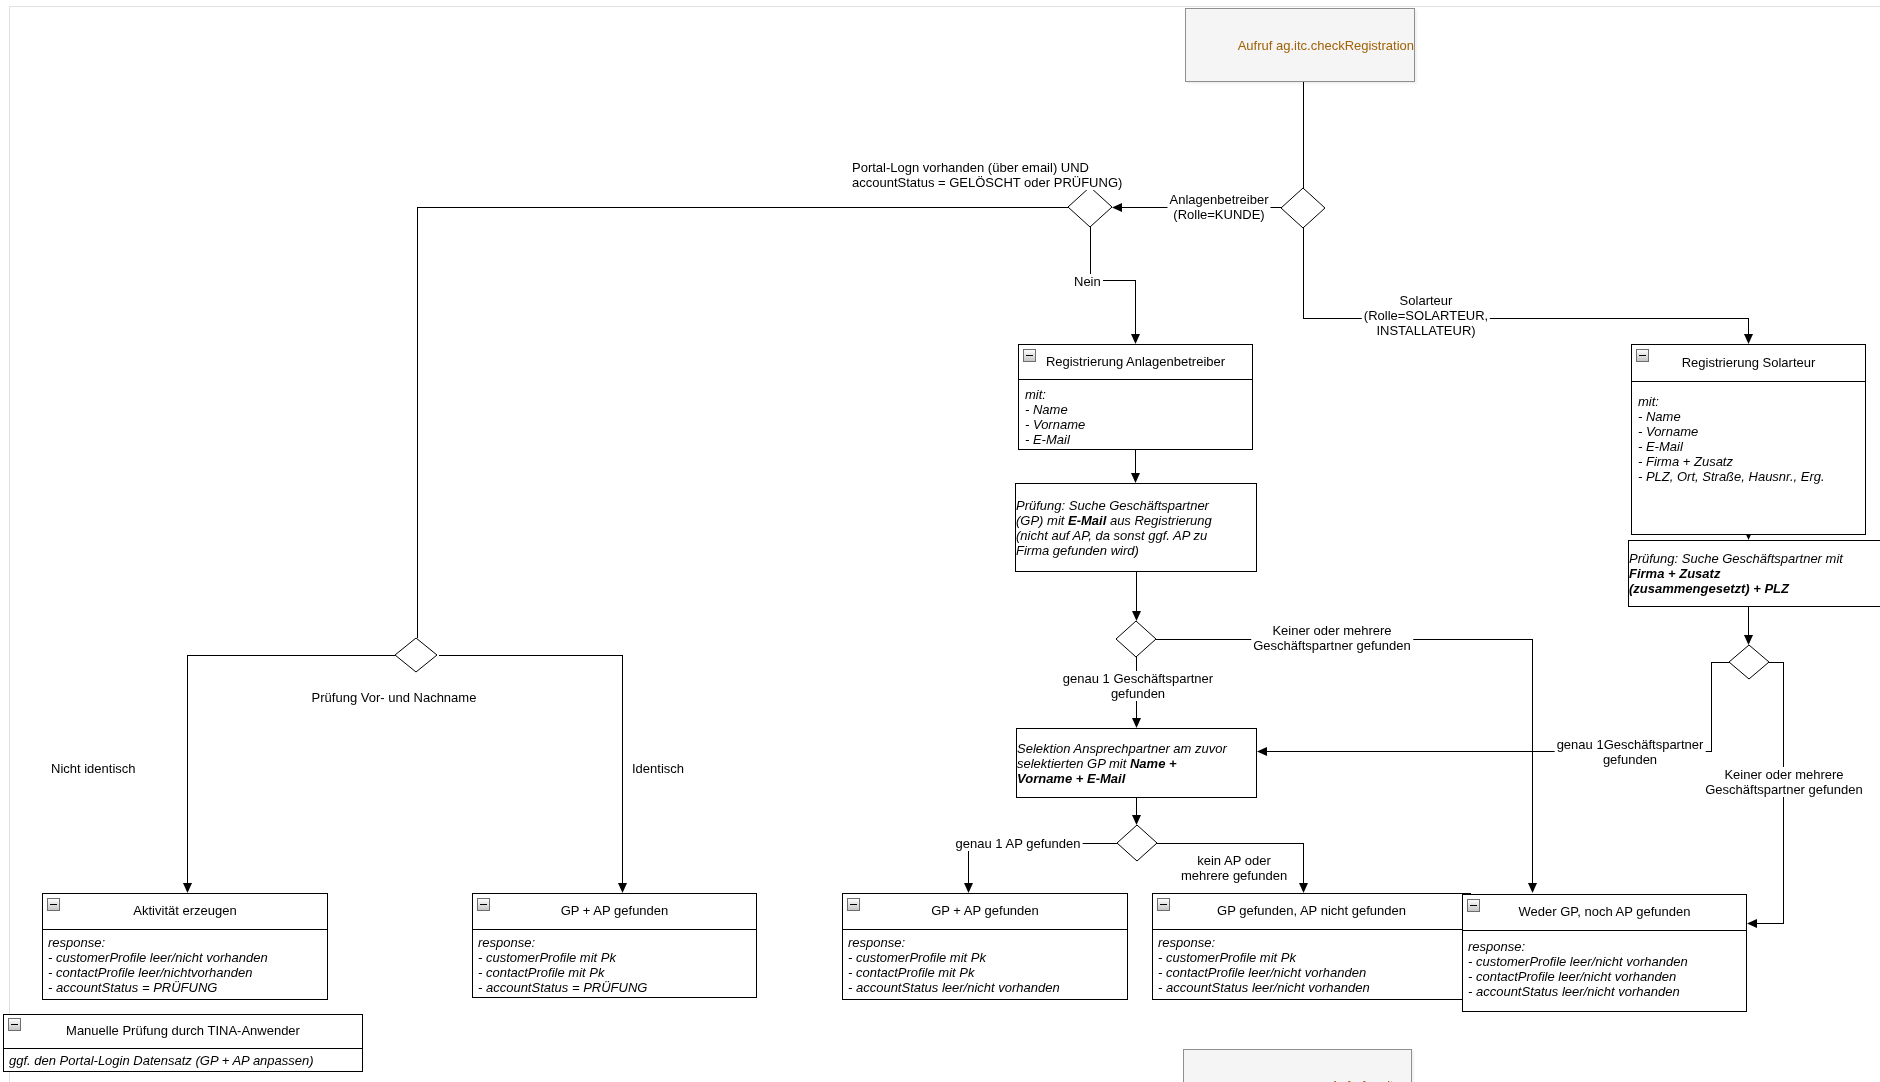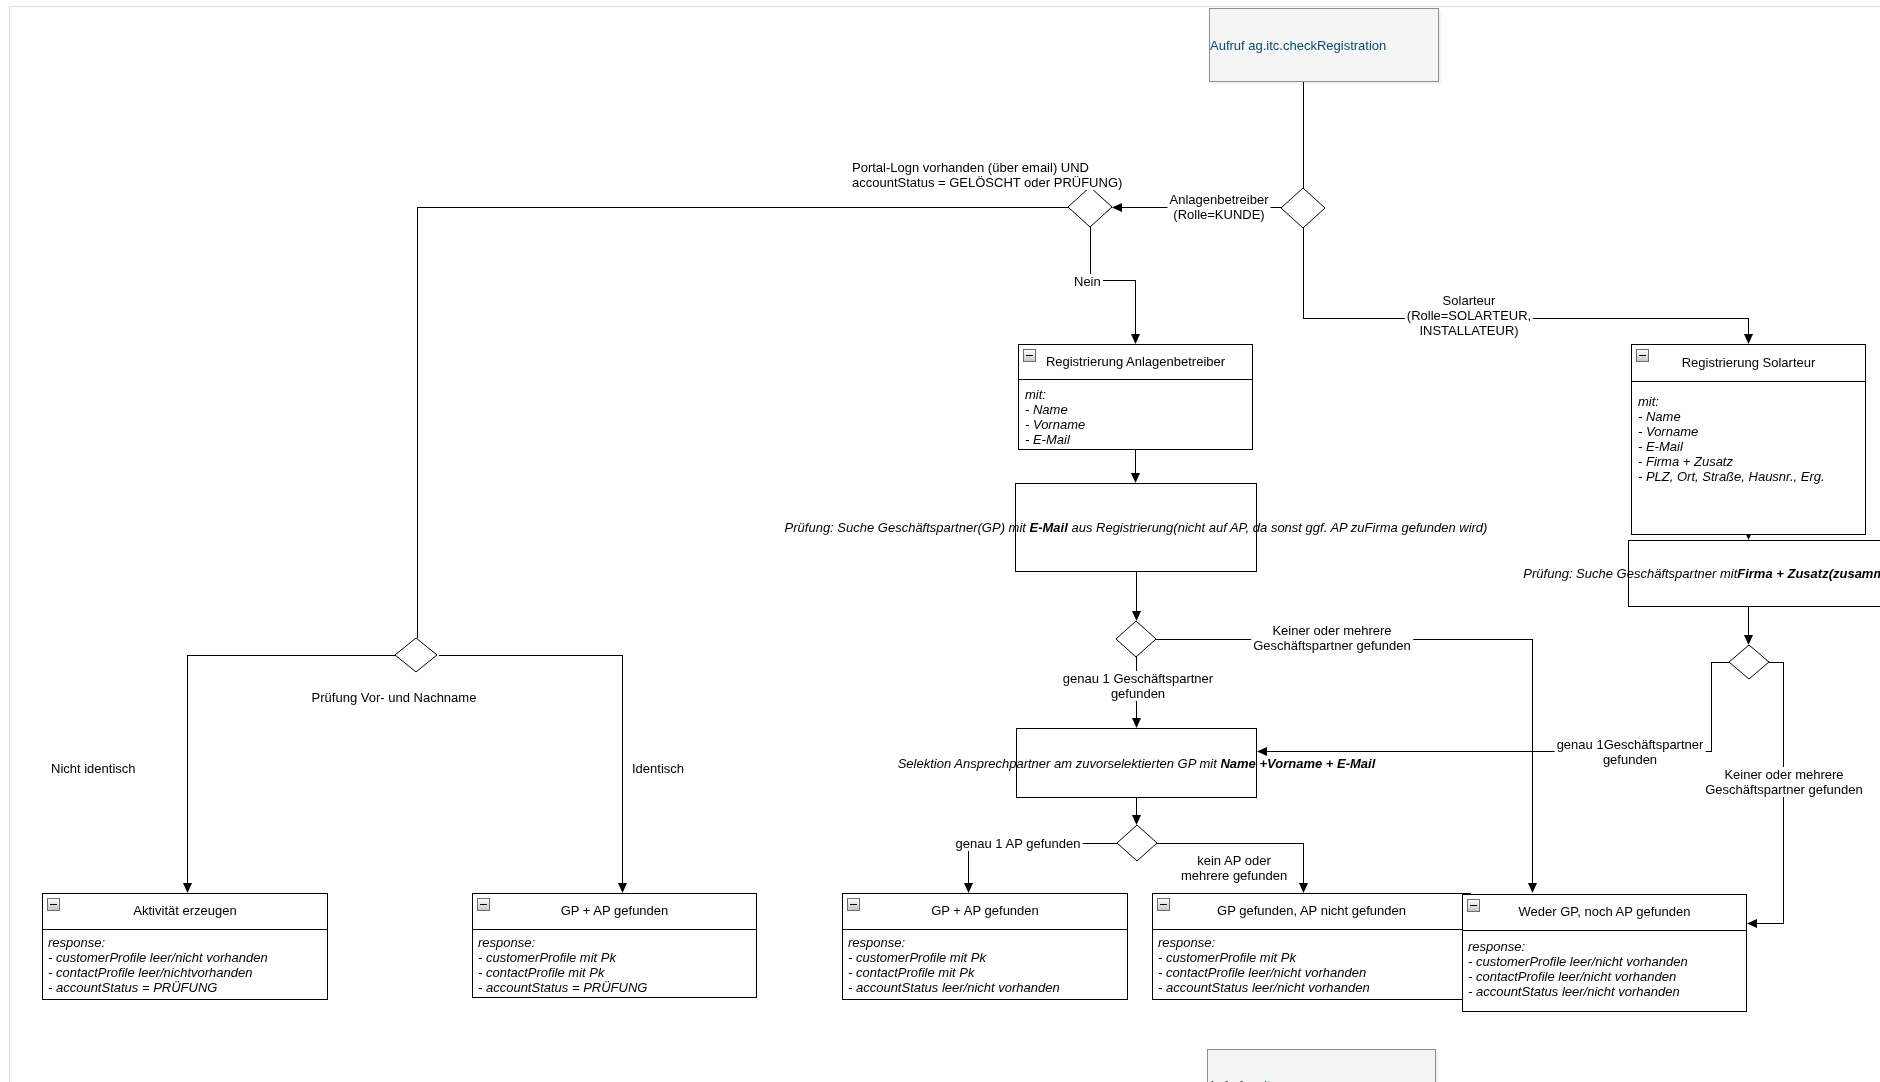--- a/index.html
+++ b/index.html
@@ -1,31 +1,31 @@
 <!DOCTYPE html>
 <html><head>
 <meta charset="utf-8">
 <style>
   html,body{margin:0;padding:0;background:#fff;}
   .canvas{position:relative;width:1880px;height:1082px;background:#fff;overflow:hidden;
     font-family:"Liberation Sans",sans-serif;font-size:13px;color:#000;line-height:15px;}
   .pageline{position:absolute;background:#e0e0e0;}
   svg.edges{position:absolute;left:0;top:0;z-index:1;}
   .node{position:absolute;box-sizing:border-box;background:#fff;border:1px solid #000;z-index:2;}
-  .call{background:#f5f5f5;border:1px solid #8f8f8f;color:#0c4a6e;display:flex;align-items:center;
-    justify-content:flex-start;text-align:center;box-shadow:2px 2px 2px rgba(0,0,0,0.06);margin-left:24px;}
+  .call{background:#f5f5f5;border:1px solid #8f8f8f;color:#a16207;display:flex;align-items:center;
+    justify-content:flex-end;text-align:center;box-shadow:2px 2px 2px rgba(0,0,0,0.06);}
   .hdr{position:relative;border-bottom:1px solid #000;text-align:center;overflow:hidden;}
   .hdr-title{display:inline-block;}
   .collapse{position:absolute;left:4px;top:4px;width:13px;height:13px;box-sizing:border-box;
     border:1px solid #6e6e6e;background:linear-gradient(180deg,#fdfdfd,#c6c6c6);}
   .minus{position:absolute;left:2px;top:5px;width:7px;height:1px;background:#000;}
   .nbody{padding:5px 5px;text-align:left;}
   .nbody.pad8{padding:8px 6px;}
   .nbody.pad12{padding:12px 6px;}
-  .cbox{display:flex;flex-direction:row;align-items:center;justify-content:center;text-align:center;}
+  .cbox{display:flex;flex-direction:column;align-items:flex-start;justify-content:center;text-align:center;}
   .elabel{position:absolute;z-index:3;background:#fff;padding:0 2px;white-space:nowrap;}
   .elabel.ctr{transform:translateX(-50%);text-align:center;}
   .bl,.cl{white-space:nowrap;font-style:italic;}
 </style>
 </head>
 <body>
 
 <div class="canvas">
 
   <div class="pageline" style="left:9px;top:6px;width:1871px;height:1px"></div>
@@ -81,21 +81,21 @@
   </svg>
 
   <div class="elabel" style="left:850px;top:160px">
     <div>Portal-Logn vorhanden (über email) UND</div>
     <div>accountStatus = GELÖSCHT oder PRÜFUNG)</div>
   </div>
   <div class="elabel ctr" style="left:1219px;top:192px">
     <div>Anlagenbetreiber</div>
     <div>(Rolle=KUNDE)</div>
   </div>
-  <div class="elabel ctr" style="left:1469px;top:293px">
+  <div class="elabel ctr" style="left:1426px;top:293px">
     <div>Solarteur</div>
     <div>(Rolle=SOLARTEUR,</div>
     <div>INSTALLATEUR)</div>
   </div>
   <div class="elabel" style="left:1072px;top:274px">
     <div>Nein</div>
   </div>
   <div class="elabel ctr" style="left:394px;top:690px">
     <div>Prüfung Vor- und Nachname</div>
   </div>
@@ -252,18 +252,29 @@
       <span class="hdr-title">Weder GP, noch AP gefunden</span>
     </div>
     <div class="nbody" style="padding-top:8px">
       <div class="bl">response:</div>
       <div class="bl">- customerProfile leer/nicht vorhanden</div>
       <div class="bl">- contactProfile leer/nicht vorhanden</div>
       <div class="bl">- accountStatus leer/nicht vorhanden</div>
     </div>
   </div>
 
+  <div class="node" style="left:3px;top:1014px;width:360px;height:58px">
+    <div class="hdr" style="height:33px;line-height:32px">
+      <span class="collapse" style="top:3px">
+          <span class="minus"></span>
+        </span>
+      <span class="hdr-title">Manuelle Prüfung durch TINA-Anwender</span>
+    </div>
+    <div class="nbody" style="padding:4px 5px">
+      <div class="bl">ggf. den Portal-Login Datensatz (GP + AP anpassen)</div>
+    </div>
+  </div>
 
   <div class="node call" style="left:1183px;top:1049px;width:229px;height:72px">
     <span>Aufruf ag.itc...</span>
   </div>
 
 </div>
 
 </body></html>

